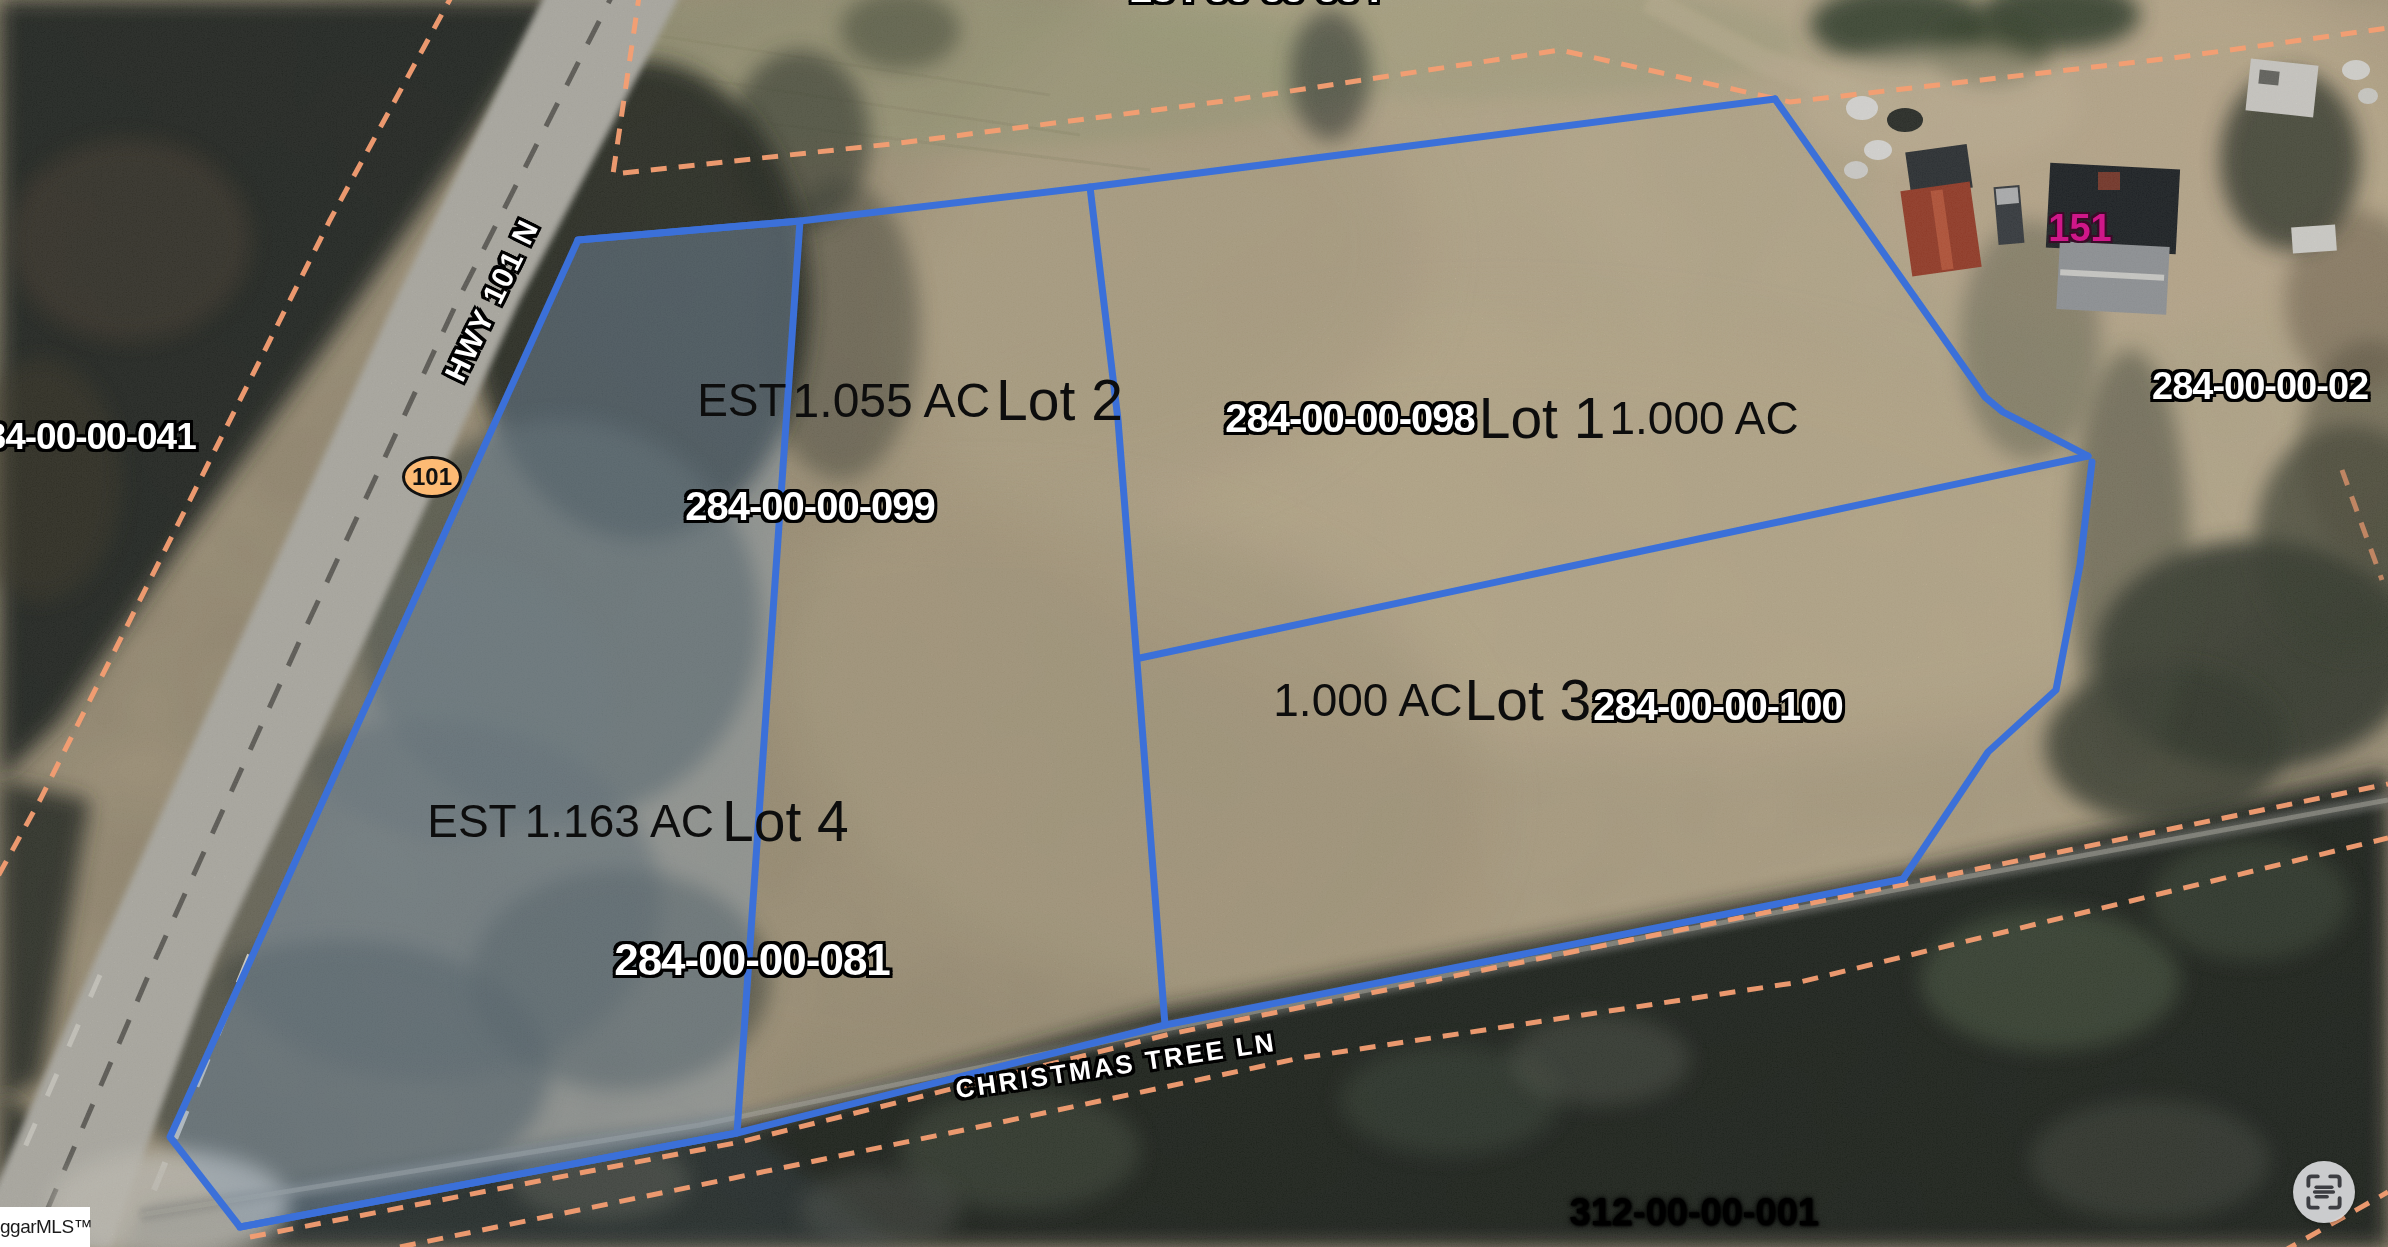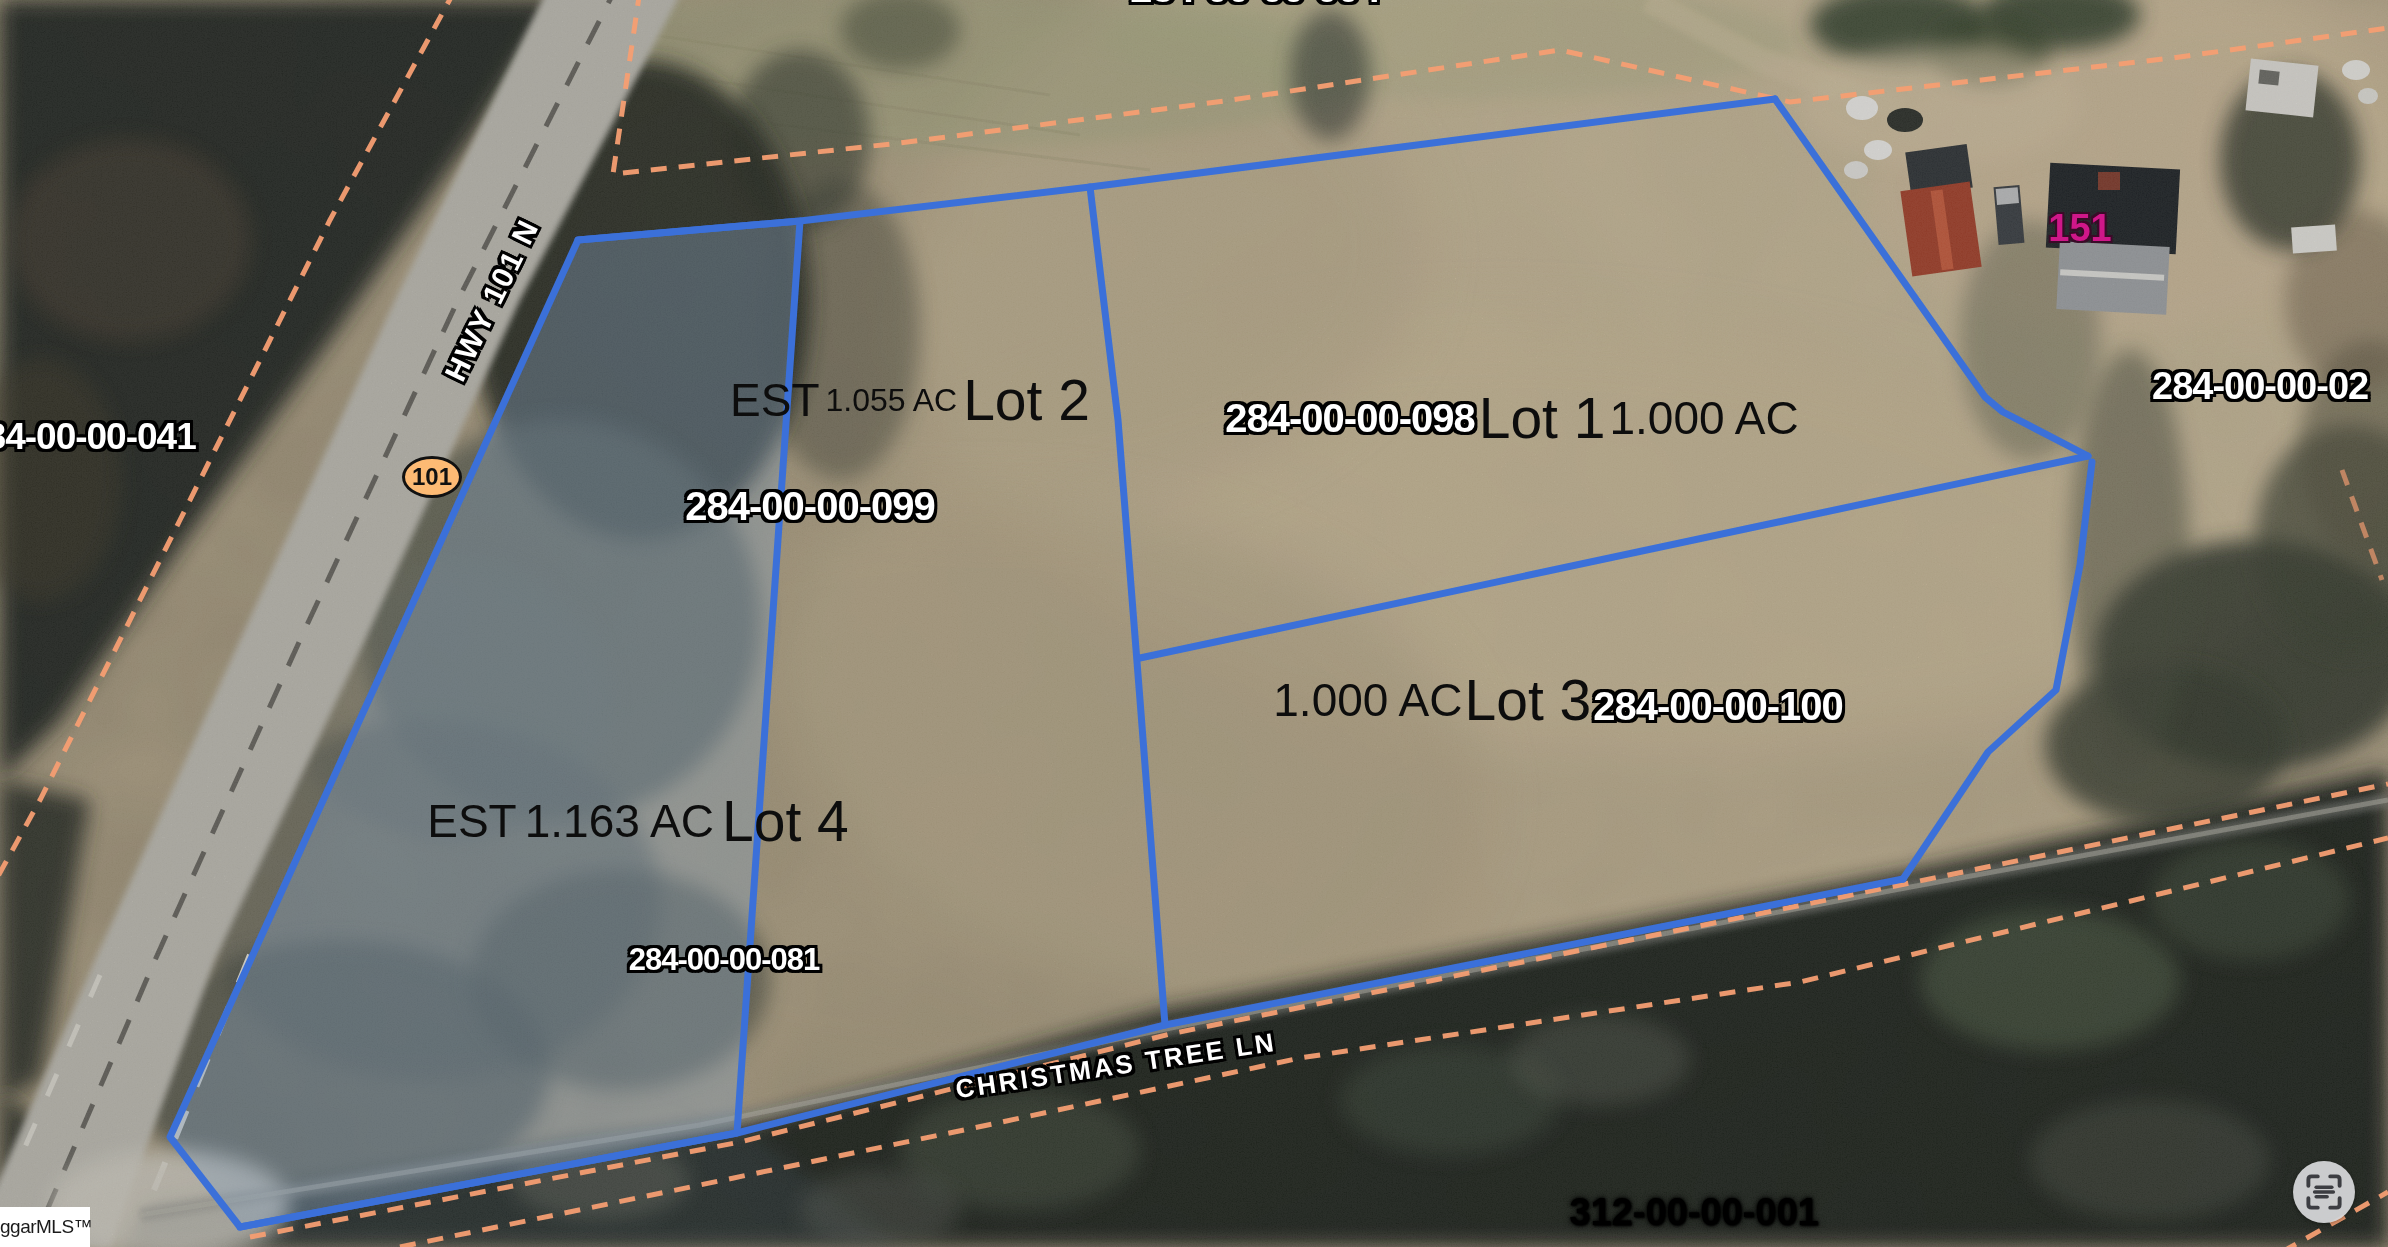--- a/index.html
+++ b/index.html
@@ -186,37 +186,37 @@
   <div class="lbl wsoft" style="left:1694px;top:1212px;font-size:38px;">312-00-00-001</div>
 
   <div class="lotblock" style="left:1512px;top:418px;gap:4px;">
     <span class="wl" style="font-size:40px;">284-00-00-098</span>
     <span class="bl" style="font-size:57px;">Lot 1</span>
     <span class="bl" style="font-size:46px;">1.000 AC</span>
   </div>
 
   <div class="lotblock" style="left:910px;top:400px;gap:6px;">
     <span class="bl" style="font-size:46px;">EST</span>
-    <span class="bl" style="font-size:32px;">1.055 AC</span>
+    <span class="bl" style="font-size:48px;">1.055 AC</span>
     <span class="bl" style="font-size:57px;">Lot 2</span>
   </div>
   <div class="lbl wl" style="left:810px;top:506px;font-size:40px;">284-00-00-099</div>
 
   <div class="lotblock" style="left:1558px;top:700px;gap:2px;">
     <span class="bl" style="font-size:46px;">1.000 AC</span>
     <span class="bl" style="font-size:57px;">Lot 3</span>
     <span class="wl" style="font-size:40px;margin-top:12px;">284-00-00-100</span>
   </div>
 
   <div class="lotblock" style="left:638px;top:821px;gap:8px;">
     <span class="bl" style="font-size:46px;">EST</span>
     <span class="bl" style="font-size:46px;text-align:center;">1.163 AC</span>
     <span class="bl" style="font-size:57px;">Lot 4</span>
   </div>
-  <div class="lbl wl" style="left:724px;top:960px;font-size:31px;">284-00-00-081</div>
+  <div class="lbl wl" style="left:752px;top:960px;font-size:44px;">284-00-00-081</div>
 
   <div class="lbl wl" style="left:492px;top:300px;font-size:30px;letter-spacing:2px;
        transform:translate(-50%,-50%) rotate(-64deg);">HWY 101 N</div>
 
   <div class="shield" style="left:432px;top:477px;">
     <span>101</span>
   </div>
 
   <div class="lbl wl" style="left:1116px;top:1066px;font-size:26px;letter-spacing:3px;
        transform:translate(-50%,-50%) rotate(-8.5deg);">CHRISTMAS TREE LN</div>

